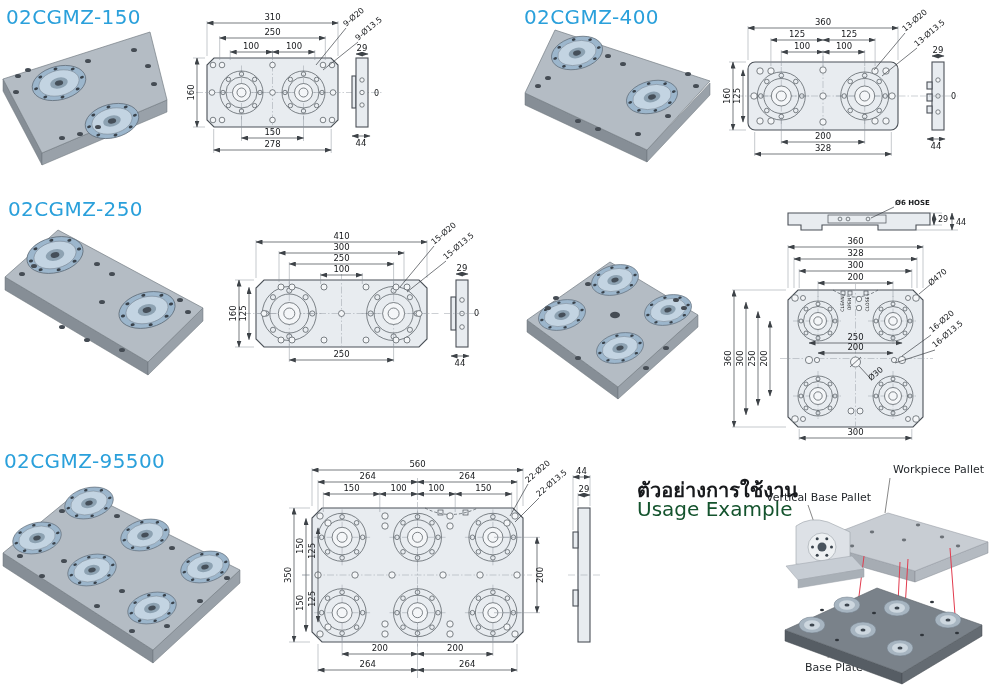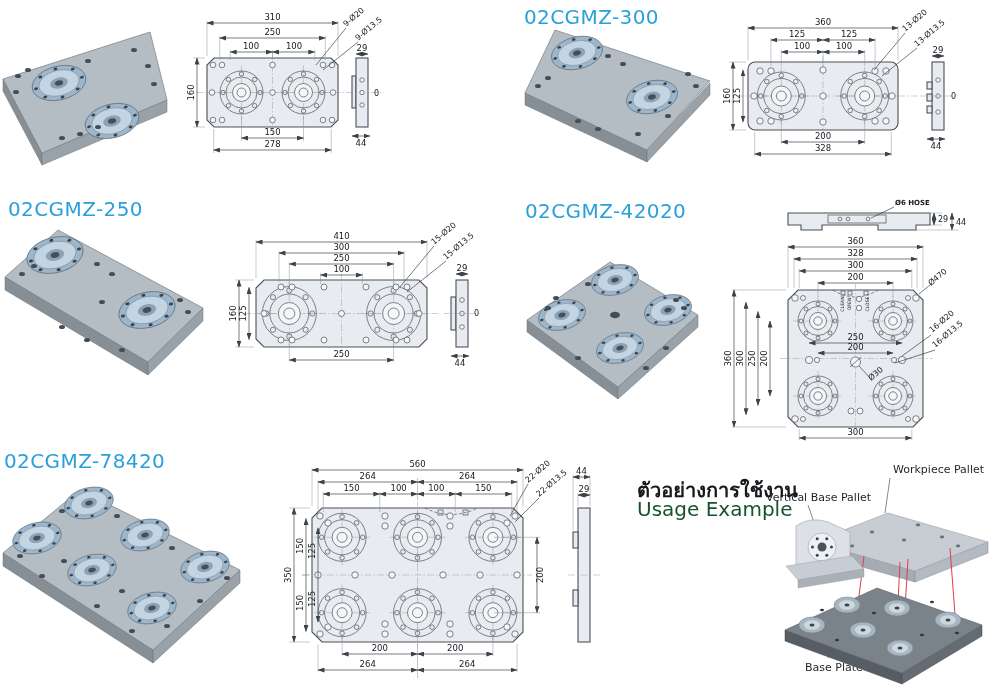--- a/index.html
+++ b/index.html
@@ -27,24 +27,24 @@
   .ffront{fill:#99a1a9;stroke:#6b7279;stroke-width:.5;}
   .ihole{fill:#454c54;}
   .rl{stroke:#e23b4e;stroke-width:1;}
   .ldr{stroke:#555;stroke-width:.7;}
 </style>
 </head>
 <body>
 
 <div id="page">
 
-  <div class="title" style="left:524px;top:5px">02CGMZ-300</div>
+  <div class="title" style="left:6px;top:5px">02CGMZ-150</div>
+  <div class="title" style="left:524px;top:5px">02CGMZ-400</div>
   <div class="title" style="left:8px;top:197px">02CGMZ-250</div>
-  <div class="title" style="left:525px;top:199px">02CGMZ-42020</div>
-  <div class="title" style="left:4px;top:449px">02CGMZ-78420</div>
+  <div class="title" style="left:4px;top:449px">02CGMZ-95500</div>
 
   <svg style="left:2px;top:26px" width="182" height="140" viewBox="0 0 182 140">
     <defs>
       <g id="im1">
         <ellipse rx="26" ry="16" fill="#9cb6cc" stroke="#5f6c78" stroke-width=".7"></ellipse>
         <ellipse rx="19.5" ry="12" fill="#c3d4e2" stroke="#76828e" stroke-width=".5"></ellipse>
         <ellipse rx="8.5" ry="5.2" fill="#8da2b2"></ellipse>
           <ellipse rx="4" ry="2.5" fill="#454f59"></ellipse>
         <ellipse cx="22.5" cy="0" rx="1.9" ry="1.3" fill="#39424b"></ellipse>
           <ellipse cx="15.9" cy="9.8" rx="1.9" ry="1.3" fill="#39424b"></ellipse>

